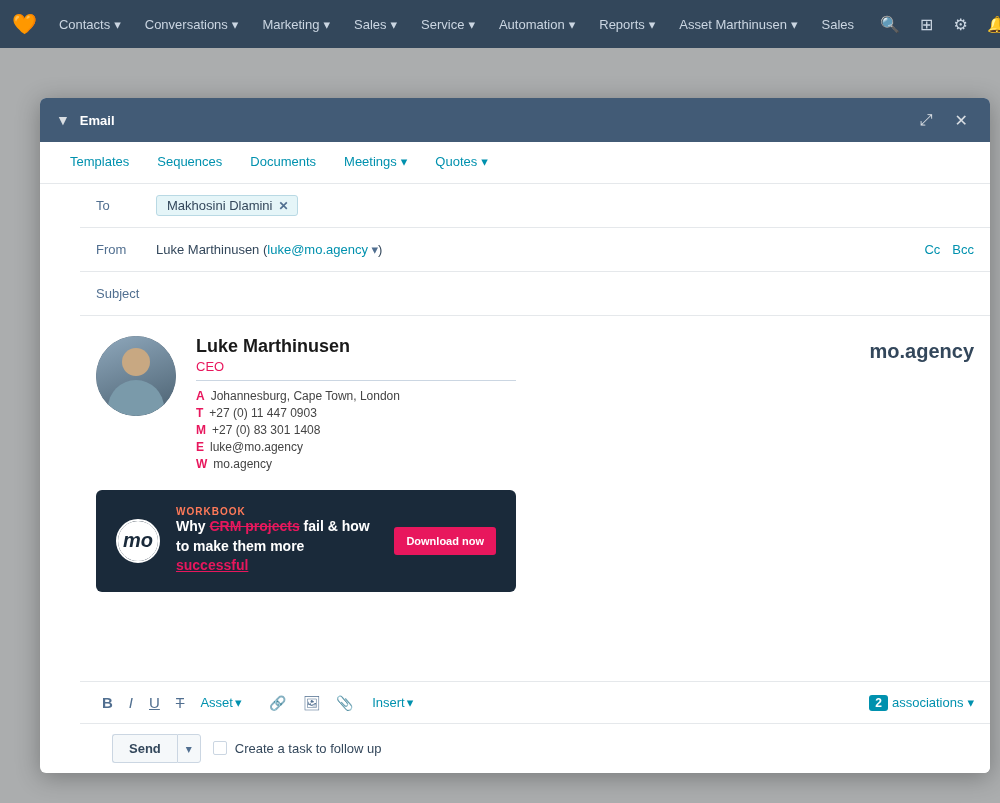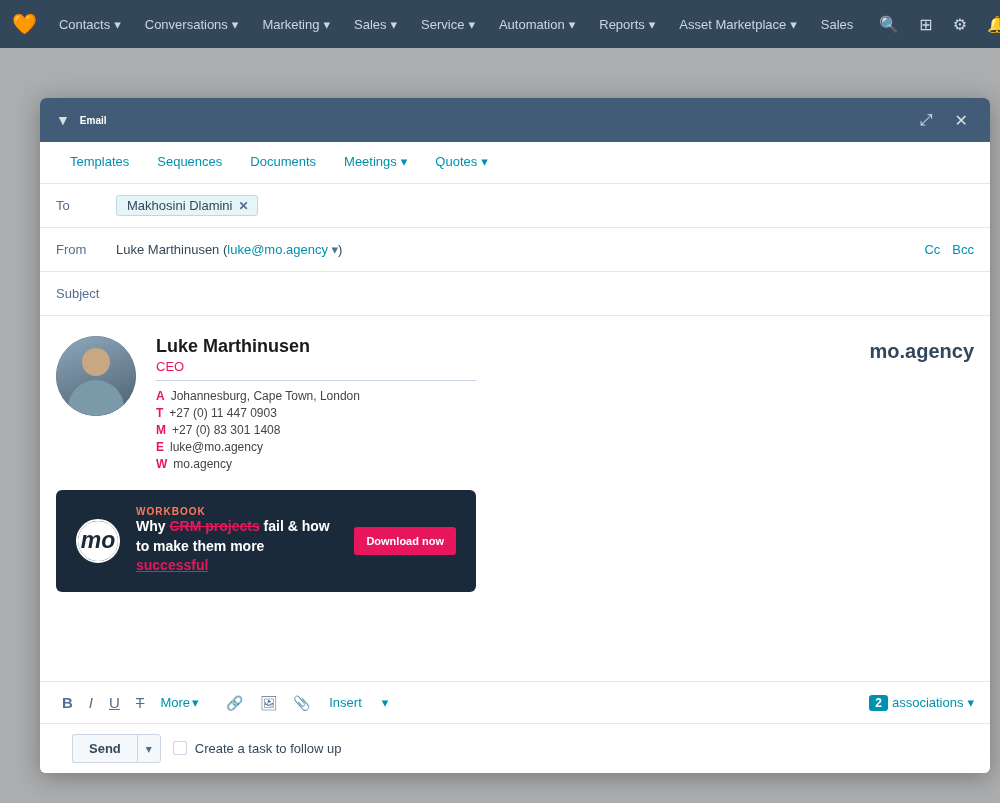--- a/index.html
+++ b/index.html
@@ -66,21 +66,21 @@
     .modal-header {
       background: #425b76;
       color: #fff;
       padding: 10px 16px;
       display: flex;
       align-items: center;
       gap: 10px;
       min-height: 44px;
     }
     .modal-header-chevron { font-size: 14px; cursor: pointer; opacity: 0.8; }
-    .modal-title { font-size: 10px; font-weight: 600; flex: 1; }
+    .modal-title { font-size: 13px; font-weight: 600; flex: 1; }
     .modal-header-btn { background: none; border: none; color: #fff; cursor: pointer; font-size: 16px; padding: 2px 6px; opacity: 0.8; }
 
     
     .modal-tabs {
       background: #fff;
       border-bottom: 1px solid #e5e8eb;
       padding: 0 16px;
       display: flex;
       gap: 0;
     }
@@ -96,20 +96,21 @@
       gap: 4px;
     }
 
     
     .modal-form {
       padding: 0;
       flex: 1;
       display: flex;
       flex-direction: column;
       overflow-y: auto;
+      margin-left: 40px;
     }
 
     .form-row {
       display: flex;
       align-items: center;
       padding: 8px 16px;
       border-bottom: 1px solid #e5e8eb;
       min-height: 44px;
     }
     .form-label {
@@ -300,21 +301,21 @@
     .toolbar-spacer { flex: 1; }
     .toolbar-insert {
       color: #0091ae;
       font-size: 13px;
       font-weight: 500;
       background: none;
       border: none;
       cursor: pointer;
       display: flex;
       align-items: center;
-      gap: 20px;
+      gap: 2px;
       padding: 4px 8px;
       text-align: center;
     }
     .associations-btn {
       color: #0091ae;
       font-size: 13px;
       font-weight: 500;
       background: none;
       border: none;
       cursor: pointer;
@@ -404,21 +405,21 @@
   </span>
   <span class="topnav-item">
     <span>Automation</span>
     <span>▾</span>
   </span>
   <span class="topnav-item">
     <span>Reports</span>
     <span>▾</span>
   </span>
   <span class="topnav-item">
-    <span>Asset Marketplace</span>
+    <span>Asset Marthinusen</span>
     <span>▾</span>
   </span>
   <span class="topnav-item">
     <span>Sales</span>
   </span>
   <div class="topnav-spacer"></div>
   <span class="topnav-icon">🔍</span>
   <span class="topnav-icon">⊞</span>
   <span class="topnav-icon">⚙</span>
   <span class="topnav-icon">🔔</span>
@@ -530,41 +531,41 @@
                   <span>mo.agency</span>
                 </div>
               </div>
               <div class="sig-brand" style="font-size:20px;font-weight:700;color:#33475b;margin-left:20px;margin-top:4px;">mo.agency</div>
             </div>
           </div>
         </div>
 
         <div class="banner">
           <div class="banner-logo">
-            <div class="banner-logo-inner" style="font-style:italic;font-size:23px;font-weight:900;color:#1a2a3a;background:#fff;width:40px;height:40px;border-radius:50%;display:flex;align-items:center;justify-content:center;">
+            <div class="banner-logo-inner" style="font-style:italic;font-size:20px;font-weight:900;color:#1a2a3a;background:#fff;width:40px;height:40px;border-radius:50%;display:flex;align-items:center;justify-content:center;">
               mo
             </div>
           </div>
           <div class="banner-text">
             <div class="banner-workbook">WORKBOOK</div>
             <div class="banner-headline">
               <span>Why </span><span class="strike">CRM projects</span><span> fail &amp; how to make them more </span><span class="underline-red">successful</span>
             </div>
           </div>
           <button class="banner-btn">Download now</button>
         </div>
       </div>
 
       <div class="modal-toolbar">
         <button class="toolbar-btn bold">B</button>
         <button class="toolbar-btn italic">I</button>
         <button class="toolbar-btn underline">U</button>
         <button class="toolbar-btn" style="text-decoration:line-through;">T</button>
         <button class="toolbar-more">
-          <span>More</span>
+          <span>Asset</span>
           <span>▾</span>
         </button>
         <span style="width:8px;"></span>
         <button class="toolbar-btn">🔗</button>
         <button class="toolbar-btn">🖼</button>
         <button class="toolbar-btn">📎</button>
         <button class="toolbar-insert">
           <span>Insert</span>
           <span>▾</span>
         </button>

